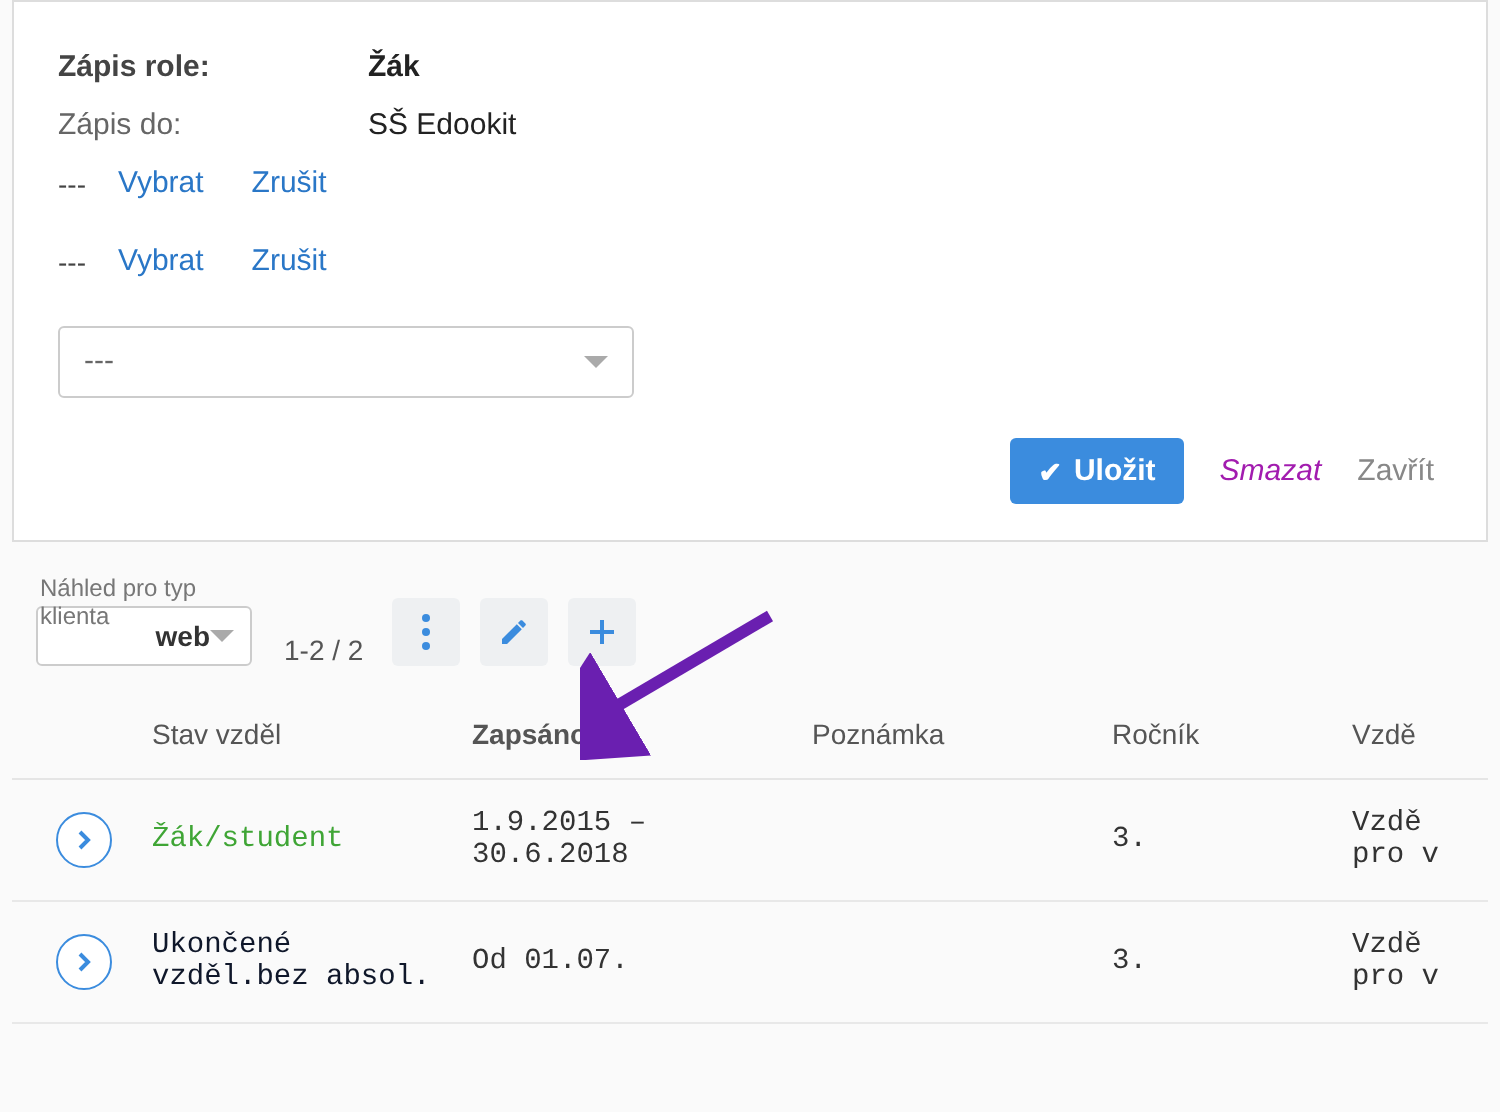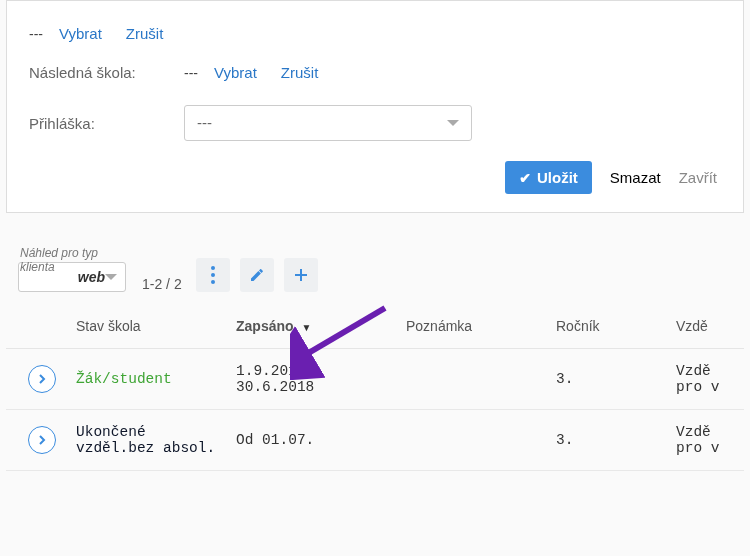--- a/index.html
+++ b/index.html
@@ -11,27 +11,27 @@
   .form-value { font-size: 15px; color: #222; }
   .form-value.bold { font-weight: 700; }
   .dashes { display:inline-block; width:30px; color:#444; }
   .link { color: #2a77c7; cursor: pointer; margin-right: 24px; font-size: 15px; }
   .select-wrap { position: relative; width: 288px; }
   .select-box { border:1px solid #ccc; border-radius:3px; height:36px; line-height:34px; padding:0 12px; color:#666; font-size:15px; cursor:pointer; background:#fff; display:flex; align-items:center; justify-content:space-between; }
   .chev { width:0; height:0; border-left:6px solid transparent; border-right:6px solid transparent; border-top:6px solid #aaa; }
   .actions-row { display:flex; justify-content:flex-end; gap:18px; padding:14px 26px 0 0; align-items:center; }
   .btn-primary { background:#3b8cde; color:#fff; border:none; border-radius:3px; padding:8px 14px; font-size:15px; font-weight:600; cursor:pointer; display:inline-flex; align-items:center; gap:6px; }
   .btn-primary .check { font-size:14px; }
-  .btn-link-danger { color:#000000; font-size:15px; cursor:pointer; }
+  .btn-link-danger { color:#a21caf; font-size:15px; cursor:pointer;font-style:italic; }
   .btn-link-muted { color:#888; font-size:15px; cursor:pointer; }
 
   .list-area { padding: 0 6px; }
   .top-bar { display:flex; align-items:flex-end; gap:10px; padding:2px 0 6px 12px; }
   .client-label { font-size:12px; color:#777; position:absolute; top:-16px; left:2px; }
-  .client-wrap { position:relative; margin-top:31px;font-style:italic; }
+  .client-wrap { position:relative; margin-top:14px; }
   .client-select { border:1px solid #ccc; border-radius:3px; width:108px; height:30px; padding:0 8px; background:#fff; display:flex; align-items:center; justify-content:flex-end; font-weight:600; font-size:14px; cursor:pointer; }
   .pager { color:#555; font-size:14px; margin-left:6px; margin-right:4px; }
   .icon-btn { width:34px; height:34px; background:#eef0f2; border:none; border-radius:3px; cursor:pointer; display:inline-flex; align-items:center; justify-content:center; color:#3b8cde; font-size:18px; }
   .icon-btn svg { display:block; }
   .vdots { display:flex; flex-direction:column; gap:3px; align-items:center; }
   .vdots span { width:4px; height:4px; background:#3b8cde; border-radius:50%; }
 
   .table { width:100%; border-collapse:collapse; margin-top:6px; }
   .table th { text-align:left; font-weight:400; color:#555; font-size:14px; padding:14px 10px; border-bottom:1px solid #e5e5e5; }
   .table th.sorted { font-weight:700; }
@@ -48,32 +48,38 @@
   .col-year { width:120px; }
 
   
   .annot-arrow { position:absolute; left:290px; top:300px; pointer-events:none; }
 </style>
 </head>
 <body>
 
 <div class="panel">
   <div class="form-row">
+    <div class="form-label bold">Zápis role:</div>
+    <div class="form-value bold">Žák</div>
+  </div>
+  <div class="form-row">
+    <div class="form-label">Zápis do:</div>
+    <div class="form-value">SŠ Edookit</div>
+  </div>
+  <div class="form-row">
     <span class="dashes">---</span>
     <span class="link">Vybrat</span>
     <span class="link">Zrušit</span>
   </div>
   <div class="form-row" style="margin-top:10px;">
-    <div class="form-label">Následná škola:</div>
     <span class="dashes">---</span>
     <span class="link">Vybrat</span>
     <span class="link">Zrušit</span>
   </div>
   <div class="form-row" style="margin-top:12px;">
-    <div class="form-label">Přihláška:</div>
     <div class="select-wrap">
       <div class="select-box">
         <span>---</span>
         <span class="chev"></span>
       </div>
     </div>
   </div>
   <div class="actions-row">
     <button class="btn-primary">
       <span class="check">✔</span>
@@ -110,21 +116,21 @@
       <svg width="16" height="16" viewBox="0 0 16 16">
           <path fill="#3b8cde" d="M7 2h2v5h5v2H9v5H7V9H2V7h5V2z"></path>
         </svg>
     </button>
   </div>
 
   <table class="table">
     <thead>
       <tr>
         <th class="col-expand"></th>
-        <th class="col-status">Stav škola</th>
+        <th class="col-status">Stav vzděl</th>
         <th class="col-enrolled sorted">
           <span>Zapsáno</span>
           <span class="sort-ind">▼</span>
         </th>
         <th class="col-note">Poznámka</th>
         <th class="col-year">Ročník</th>
         <th>Vzdě</th>
       </tr>
     </thead>
     <tbody id="rows">

